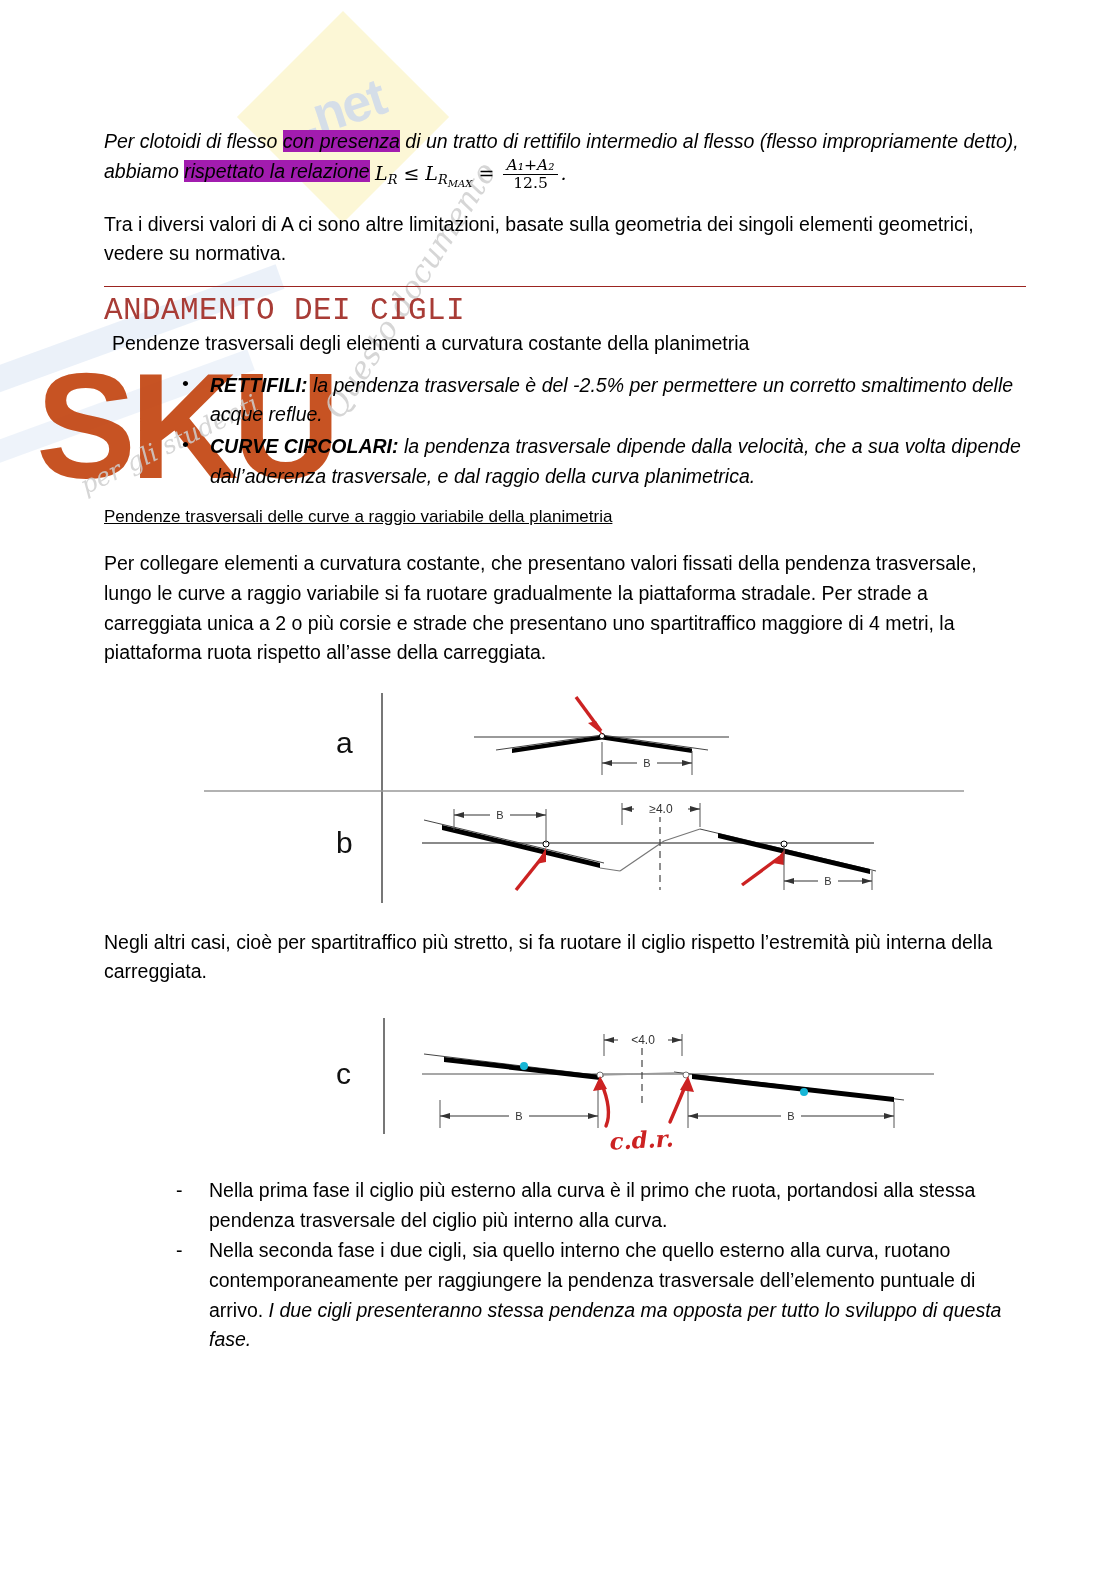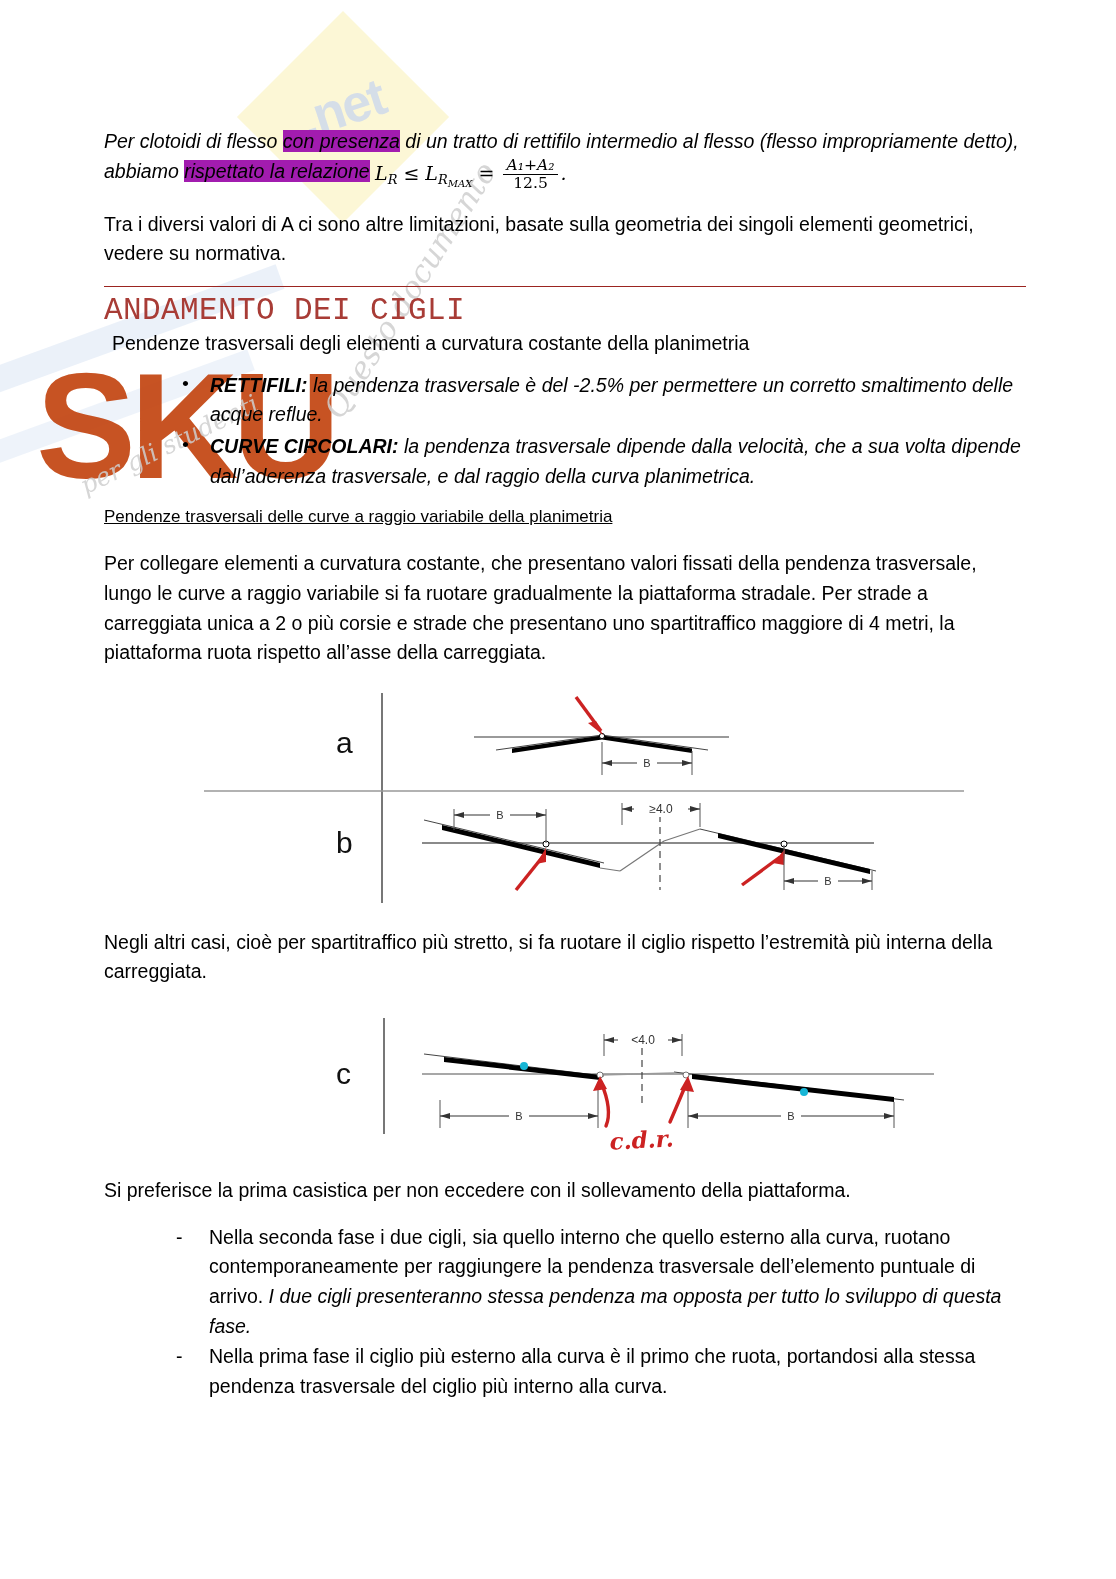--- a/index.html
+++ b/index.html
@@ -382,22 +382,21 @@
 
       <path d="M 502 122 C 508 108, 502 90, 497 78" fill="none" stroke="#cc2222" stroke-width="3.4" stroke-linecap="round"></path>
       <polygon points="496,72 489,87 503,85" fill="#cc2222"></polygon>
       <path d="M 566 118 C 572 104, 578 90, 582 80" fill="none" stroke="#cc2222" stroke-width="3.4" stroke-linecap="round"></path>
       <polygon points="584,72 576,86 590,88" fill="#cc2222"></polygon>
 
       <text x="538" y="144" text-anchor="middle" font-family="DejaVu Serif, serif" font-style="italic" font-weight="bold" font-size="23" fill="#cc2222" transform="rotate(-3 538 144)">c.d.r.</text>
     </svg>
   </div>
 
-  <p class="para">Si preferisce la prima casistica per non eccedere con il sollevamento della piattaforma.</p>
 
   <ul class="dashes">
+    <li><span>Nella prima fase il ciglio più esterno alla curva è il primo che ruota, portandosi alla stessa pendenza trasversale del ciglio più interno alla curva.</span></li>
     <li><span>Nella seconda fase i due cigli, sia quello interno che quello esterno alla curva, ruotano contemporaneamente per raggiungere la pendenza trasversale dell’elemento puntuale di arrivo. </span><i>I due cigli presenteranno stessa pendenza ma opposta per tutto lo sviluppo di questa fase.</i></li>
-    <li><span>Nella prima fase il ciglio più esterno alla curva è il primo che ruota, portandosi alla stessa pendenza trasversale del ciglio più interno alla curva.</span></li>
   </ul>
 
 
 </div>
 </div>
 
 </body></html>

